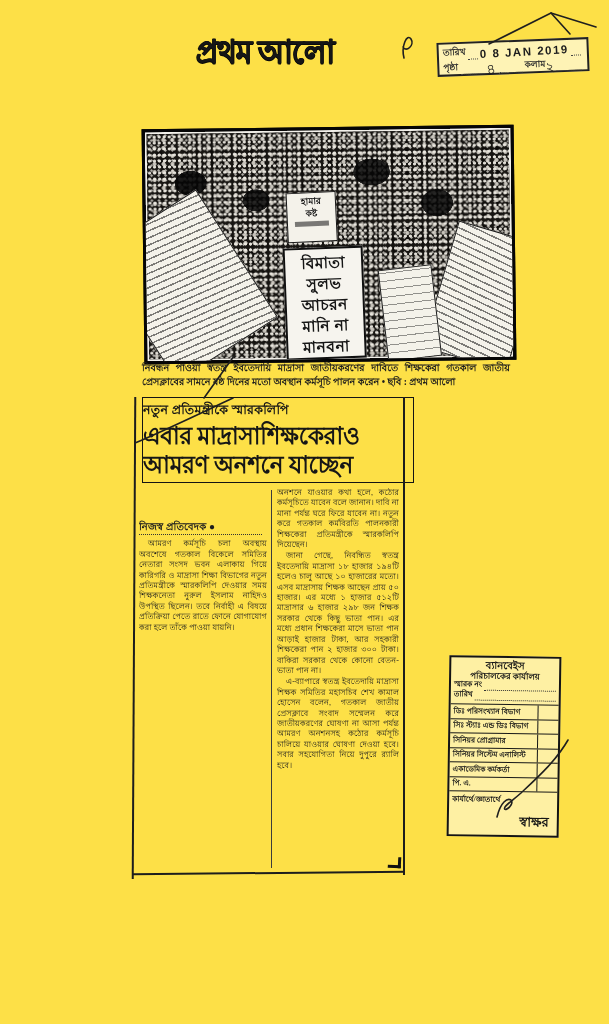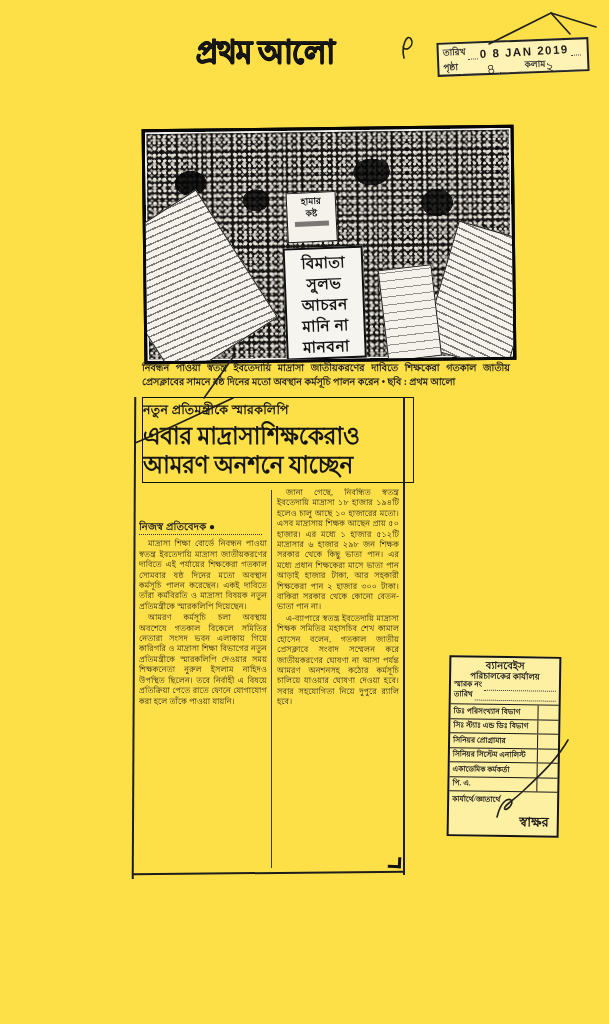--- a/index.html
+++ b/index.html
@@ -161,24 +161,24 @@
   </div>
 
   <div class="art-border b-left"></div>
   <div class="art-border b-right"></div>
   <div class="art-border b-bottom"></div>
   <div class="art-border col-rule"></div>
 
   <div class="col col1">
     <div class="byline">নিজস্ব প্রতিবেদক ●</div>
     <div class="byline-rule"></div>
-    <p>মাদ্রাসা শিক্ষা বোর্ডে নিবন্ধন পাওয়া স্বতন্ত্র ইবতেদায়ি মাদ্রাসা জাতীয়করণের দাবিতে এই পর্যায়ের শিক্ষকেরা গতকাল সোমবার ষষ্ঠ দিনের মতো অবস্থান কর্মসূচি পালন করেছেন। একই দাবিতে তাঁরা কর্মবিরতি ও মাদ্রাসা বিষয়ক নতুন প্রতিমন্ত্রীকে স্মারকলিপি দিয়েছেন।</p>
     <p>আমরণ কর্মসূচি চলা অবস্থায় অবশেষে গতকাল বিকেলে সমিতির নেতারা সংসদ ভবন এলাকায় গিয়ে কারিগরি ও মাদ্রাসা শিক্ষা বিভাগের নতুন প্রতিমন্ত্রীকে স্মারকলিপি দেওয়ার সময় শিক্ষকনেতা নুরুল ইসলাম নাহিদও উপস্থিত ছিলেন। তবে নির্বাহী এ বিষয়ে প্রতিক্রিয়া পেতে রাতে ফোনে যোগাযোগ করা হলে তাঁকে পাওয়া যায়নি।</p>
   </div>
   <div class="col col2">
+    <p class="noindent">অনশনে যাওয়ার কথা হলে, কঠোর কর্মসূচিতে যাবেন বলে জানান। দাবি না মানা পর্যন্ত ঘরে ফিরে যাবেন না। নতুন করে গতকাল কর্মবিরতি পালনকারী শিক্ষকেরা প্রতিমন্ত্রীকে স্মারকলিপি দিয়েছেন।</p>
     <p>জানা গেছে, নিবন্ধিত স্বতন্ত্র ইবতেদায়ি মাদ্রাসা ১৮ হাজার ১৯৪টি হলেও চালু আছে ১০ হাজারের মতো। এসব মাদ্রাসায় শিক্ষক আছেন প্রায় ৫০ হাজার। এর মধ্যে ১ হাজার ৫১২টি মাদ্রাসার ৬ হাজার ২৯৮ জন শিক্ষক সরকার থেকে কিছু ভাতা পান। এর মধ্যে প্রধান শিক্ষকেরা মাসে ভাতা পান আড়াই হাজার টাকা, আর সহকারী শিক্ষকেরা পান ২ হাজার ৩০০ টাকা। বাকিরা সরকার থেকে কোনো বেতন-ভাতা পান না।</p>
     <p>এ-ব্যাপারে স্বতন্ত্র ইবতেদায়ি মাদ্রাসা শিক্ষক সমিতির মহাসচিব শেখ কামাল হোসেন বলেন, গতকাল জাতীয় প্রেসক্লাবে সংবাদ সম্মেলন করে জাতীয়করণের ঘোষণা না আসা পর্যন্ত আমরণ অনশনসহ কঠোর কর্মসূচি চালিয়ে যাওয়ার ঘোষণা দেওয়া হবে। সবার সহযোগিতা নিয়ে দুপুরে র‌্যালি হবে।</p>
   </div>
   <div class="endmark"></div>
 
   <div class="slip">
     <div class="slip-org">ব্যানবেইস</div>
     <div class="slip-office">পরিচালকের কার্যালয়</div>
     <div class="slip-field">
       <span>স্মারক নং</span>

